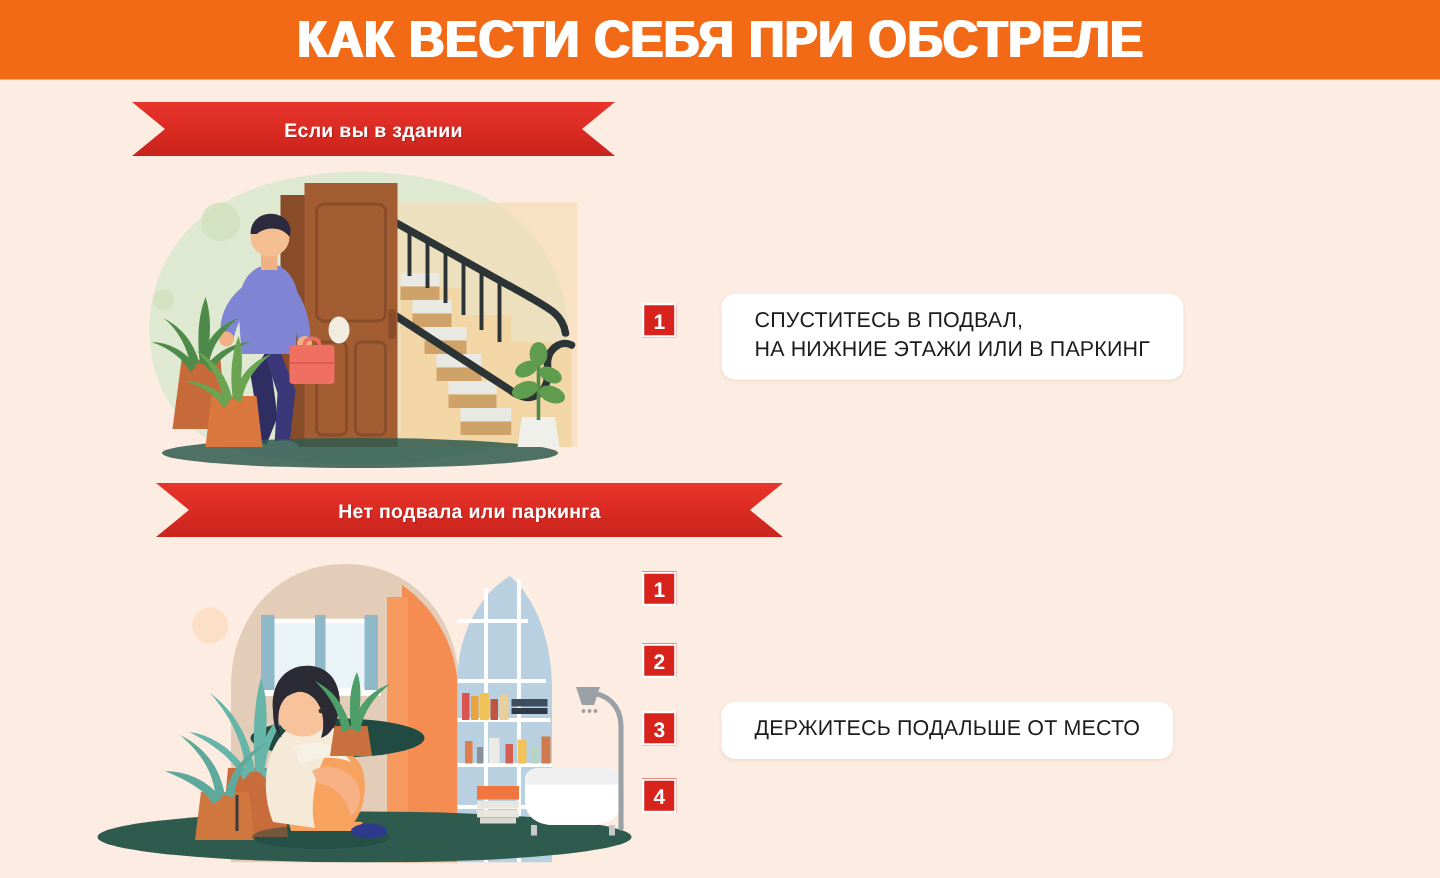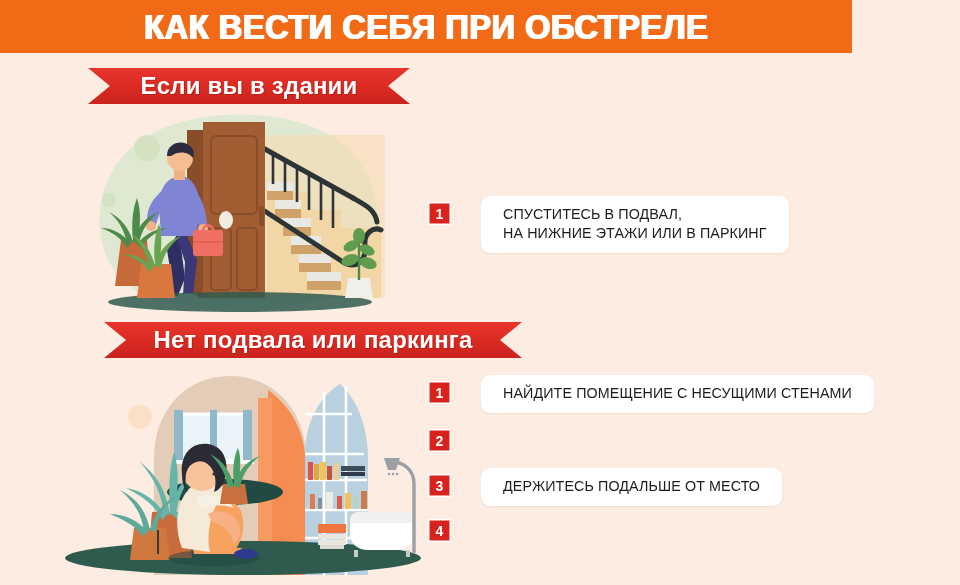--- a/index.html
+++ b/index.html
@@ -12,21 +12,21 @@
   #page {
     position: relative;
     width: 960px; height: 585px;
     background: #fcece1;
     overflow: hidden;
   }
 
   
   #header-band {
     position: absolute; left: 0; top: 0;
-    width: 852px; height: 53px;
+    width: 960px; height: 53px;
     background: #f26a16;
     display: flex; align-items: center; justify-content: center;
   }
   #header-title {
     color: #ffffff;
     font-size: 35px;
     font-weight: 700;
     letter-spacing: 0.6px;
     line-height: 1;
     transform: scaleX(0.93);
@@ -41,21 +41,21 @@
     background: linear-gradient(180deg, #e8352c 0%, #d92a22 55%, #c8241d 100%);
     display: flex; align-items: center; justify-content: center;
     clip-path: polygon(
       0 0, 100% 0,
       calc(100% - 22px) 50%, 100% 100%,
       0 100%, 22px 50%);
     box-shadow: 0 2px 3px rgba(0,0,0,0.12);
   }
   .ribbon-label {
     color: #ffffff;
-    font-size: 24px;
+    font-size: 13px;
     font-weight: 700;
     letter-spacing: 0.2px;
     white-space: nowrap;
     text-shadow: 1px 1px 0 rgba(150,20,15,0.45);
   }
   #ribbon-1 { left: 88px; top: 68px; width: 322px; }
   #ribbon-2 { left: 104px; top: 322px; width: 418px; }
 
   
   .list-item {
@@ -371,23 +371,20 @@
           <path d="M172 124 C168 108 160 98 148 92 C158 102 164 112 166 126 Z"></path>
           <path d="M172 124 C176 108 186 98 198 94 C188 102 180 112 178 126 Z"></path>
           <path d="M172 122 C170 106 172 94 176 86 C180 96 178 112 176 122 Z"></path>
         </g>
       </g>
     </svg>
   </div>
 
   <div class="list-item" id="item-b-1">
     <div class="badge">1</div>
-    <div class="card">
-      <div class="card-text">НАЙДИТЕ ПОМЕЩЕНИЕ С НЕСУЩИМИ СТЕНАМИ</div>
-    </div>
   </div>
 
   <div class="list-item" id="item-b-2">
     <div class="badge">2</div>
   </div>
 
   <div class="list-item" id="item-b-3">
     <div class="badge">3</div>
     <div class="card">
       <div class="card-text">ДЕРЖИТЕСЬ ПОДАЛЬШЕ ОТ МЕСТО</div>

